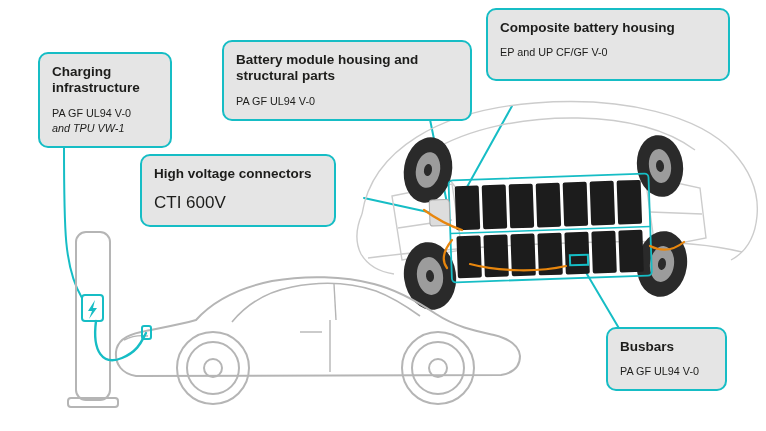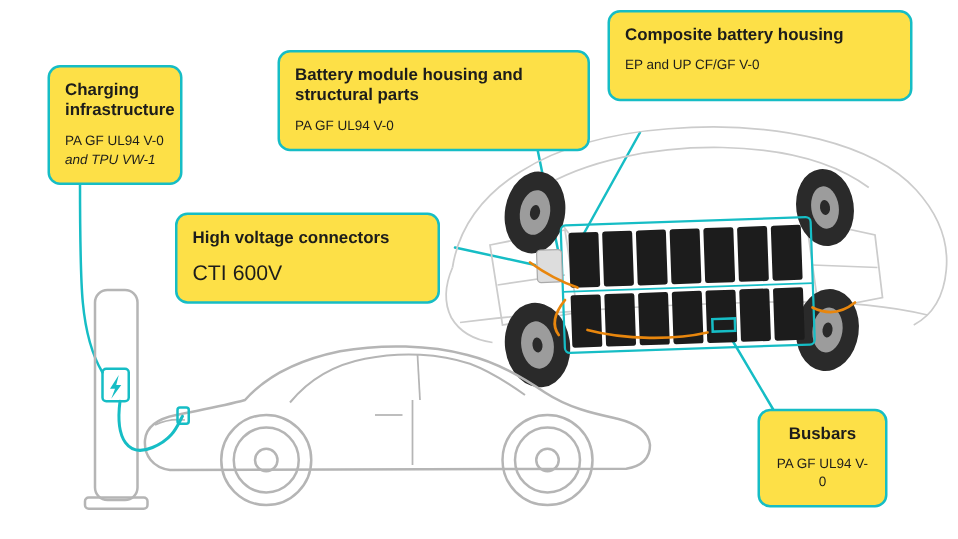--- a/index.html
+++ b/index.html
@@ -6,21 +6,21 @@
     --accent:#16bdc5;
     --cable:#e8860d;
     --ink:#1d1d1b;
     --art:#b5b5b5;
     --ghost:#cccccc;
   }
   *{margin:0;padding:0;box-sizing:border-box;}
   body{font-family:"Liberation Sans",sans-serif;background:#fff;}
   .stage{position:relative;width:766px;height:431px;background:#fff;overflow:hidden;}
   .art{position:absolute;left:0;top:0;}
-  .callout{position:absolute;background:#fde047;border:2px solid var(--accent);border-radius:10px;
+  .callout{position:absolute;background:#e5e5e5;border:2px solid var(--accent);border-radius:10px;
            padding:10px 12px;color:var(--ink);}
   .callout .title{font-size:13.5px;font-weight:700;line-height:1.22;}
   .callout .sub{font-size:10.8px;line-height:1.38;margin-top:9px;}
   .callout .sub.strong{font-weight:400;font-size:17px;}
   .callout .entry + .entry{margin-top:9px;}
   .nowrap{white-space:nowrap;}
   
   .teal{stroke:var(--accent);fill:none;}
   .teal-fill{fill:var(--accent);stroke:none;}
   .lineart{stroke:var(--art);fill:none;}
@@ -139,43 +139,43 @@
         <circle class="lineart" cx="438" cy="368" r="36" fill="#ffffff"></circle>
         <circle class="lineart" cx="438" cy="368" r="26" fill="#ffffff"></circle>
         <circle class="lineart" cx="438" cy="368" r="9" fill="#e8e8e8"></circle>
       </g>
     </g>
 
     <path class="teal" stroke-width="2.4" stroke-linecap="round" d="M96,321 C92,352 103,366 122,358 C139,351 142,340 146,333"></path>
     <rect class="teal" x="142" y="326" width="9" height="13" rx="2" stroke-width="2" fill="#ffffff"></rect>
   </svg>
 
-  <div class="callout" style="left:38px;top:52px;width:108px;">
+  <div class="callout" style="left:38px;top:52px;width:134px;">
     <div class="title">Charging infrastructure</div>
     <div class="sub">PA GF UL94 V-0</div>
     <div class="sub" style="margin-top:0;font-style:italic;">and TPU VW-1</div>
   </div>
 
   <div class="callout" style="left:222px;top:40px;width:250px;">
     <div class="title">Battery module housing and structural parts</div>
     <div class="sub">PA GF UL94 V-0</div>
   </div>
 
   <div class="callout" style="left:486px;top:8px;width:244px;">
     <div class="entry">
       <div class="title">Composite battery housing</div>
       <div class="sub">EP and UP CF/GF V-0</div>
     </div>
     <div class="entry">
     </div>
   </div>
 
-  <div class="callout" style="left:140px;top:170px;width:212px;">
+  <div class="callout" style="left:140px;top:154px;width:196px;">
     <div class="title">High voltage connectors</div>
     <div class="sub strong">CTI 600V</div>
   </div>
 
-  <div class="callout" style="left:606px;top:327px;width:104px;text-align:center;">
+  <div class="callout" style="left:606px;top:327px;width:121px;">
     <div class="title">Busbars</div>
     <div class="sub">PA GF UL94 V-0</div>
   </div>
 
 </div>
 
 </body></html>

